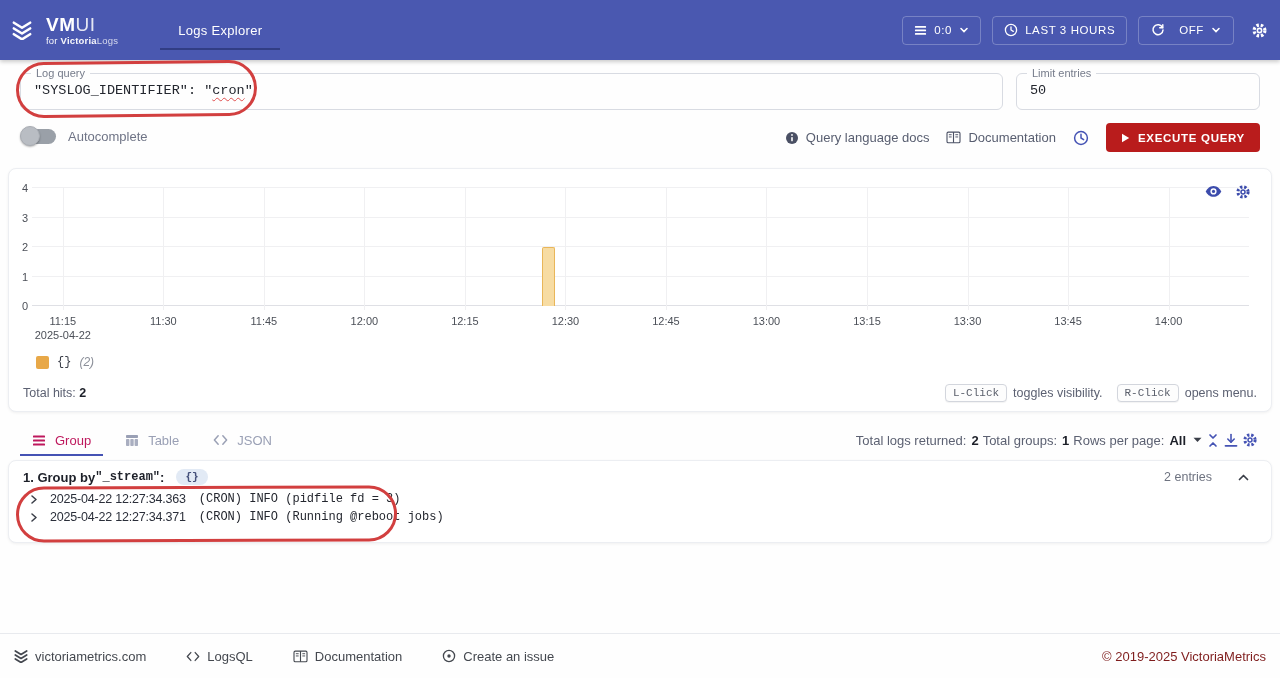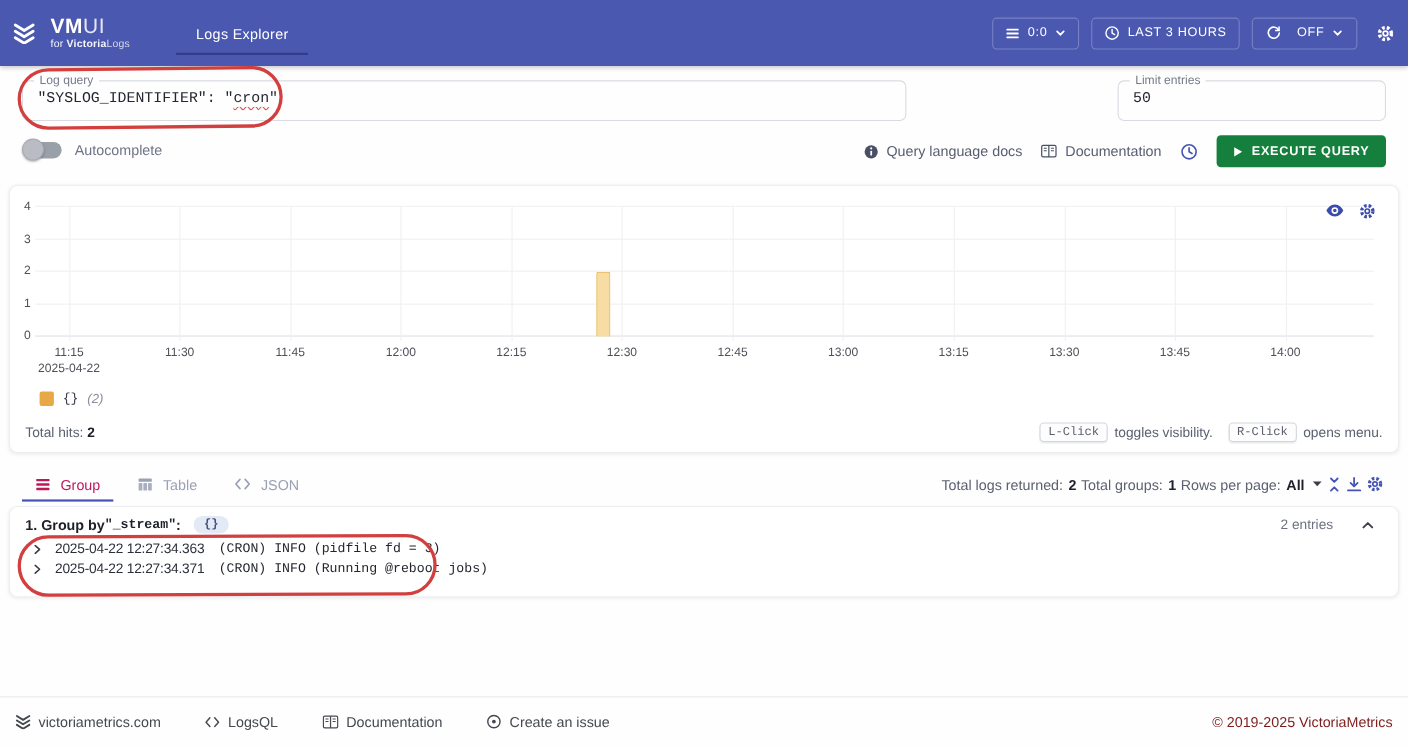--- a/index.html
+++ b/index.html
@@ -28,37 +28,37 @@
   .nav-btn-group { display:flex; align-items:center; gap:14px; height:29px; padding:0 12px;
              border:1px solid rgba(255,255,255,.25); border-radius:4px; }
   .nav-ibtn { display:flex; align-items:center; cursor:pointer; color:#fff; }
   .caret svg, .chev svg { display:block; }
 
   
   .fieldset { position:absolute; border:1px solid #d8dbe2; border-radius:6px; background:#fefefe; }
   .fieldset .flabel { position:absolute; top:-7px; left:10px; font-size:11px; color:#757b8a;
                       background:#fefefe; padding:0 5px; }
   .fieldset .fvalue { position:absolute; left:13px; top:9px; font-size:13.5px; color:#23262e; }
-  #query-box  { left:20px; top:73px; width:804px; height:37px; }
+  #query-box  { left:20px; top:73px; width:983px; height:37px; }
   #limit-box  { left:1016px; top:73px; width:244px; height:37px; }
   .squiggle { text-decoration:underline wavy #e04f4f 1px; text-underline-offset:3px; }
 
   .autocomplete { position:absolute; left:22px; top:129px; display:flex; align-items:center;
                   gap:12px; cursor:pointer; }
   .switch { position:relative; width:34px; height:15px; background:#9aa0a8; border-radius:8px; }
   .switch .knob { position:absolute; left:-2px; top:-3px; width:20px; height:20px; border-radius:50%;
                   background:#b9bdc3; border:1px solid #a9adb4; box-shadow:0 1px 2px rgba(0,0,0,.3); }
   .autocomplete .alabel { font-size:13px; color:#6f7486; }
 
   .docs-row { position:absolute; top:123px; right:20px; height:29px; display:flex;
               align-items:center; gap:17px; }
   .doc-link { display:flex; align-items:center; gap:7px; font-size:13px; color:#585e70; cursor:pointer; }
   .icon-btn-accent { color:#4553b4; cursor:pointer; display:flex; }
   .execute-btn { display:flex; align-items:center; gap:8px; height:29px; padding:0 15px;
-                 background:#15803d; color:#fff; border:none; border-radius:4px; font-size:11.5px;
+                 background:#b91c1c; color:#fff; border:none; border-radius:4px; font-size:11.5px;
                  font-weight:700; letter-spacing:.7px; cursor:pointer;
                  font-family:"Liberation Sans",sans-serif; }
 
   
   .chart-card { position:absolute; left:8px; top:168px; width:1264px; height:244px; background:#fff;
                 border:1px solid #eceef2; border-radius:8px; box-shadow:0 1px 3px rgba(0,0,0,.06); }
   .chart-icons { position:absolute; top:15px; right:20px; display:flex; gap:13px; color:#3c4cac; z-index:2; }
   .chart-icons > span { cursor:pointer; display:flex; }
   .chart-plot { position:absolute; left:27px; top:19px; right:22px; height:118px; }
   .hgrid { position:absolute; left:-4px; right:0; height:1px; background:#f0f0f2; }

